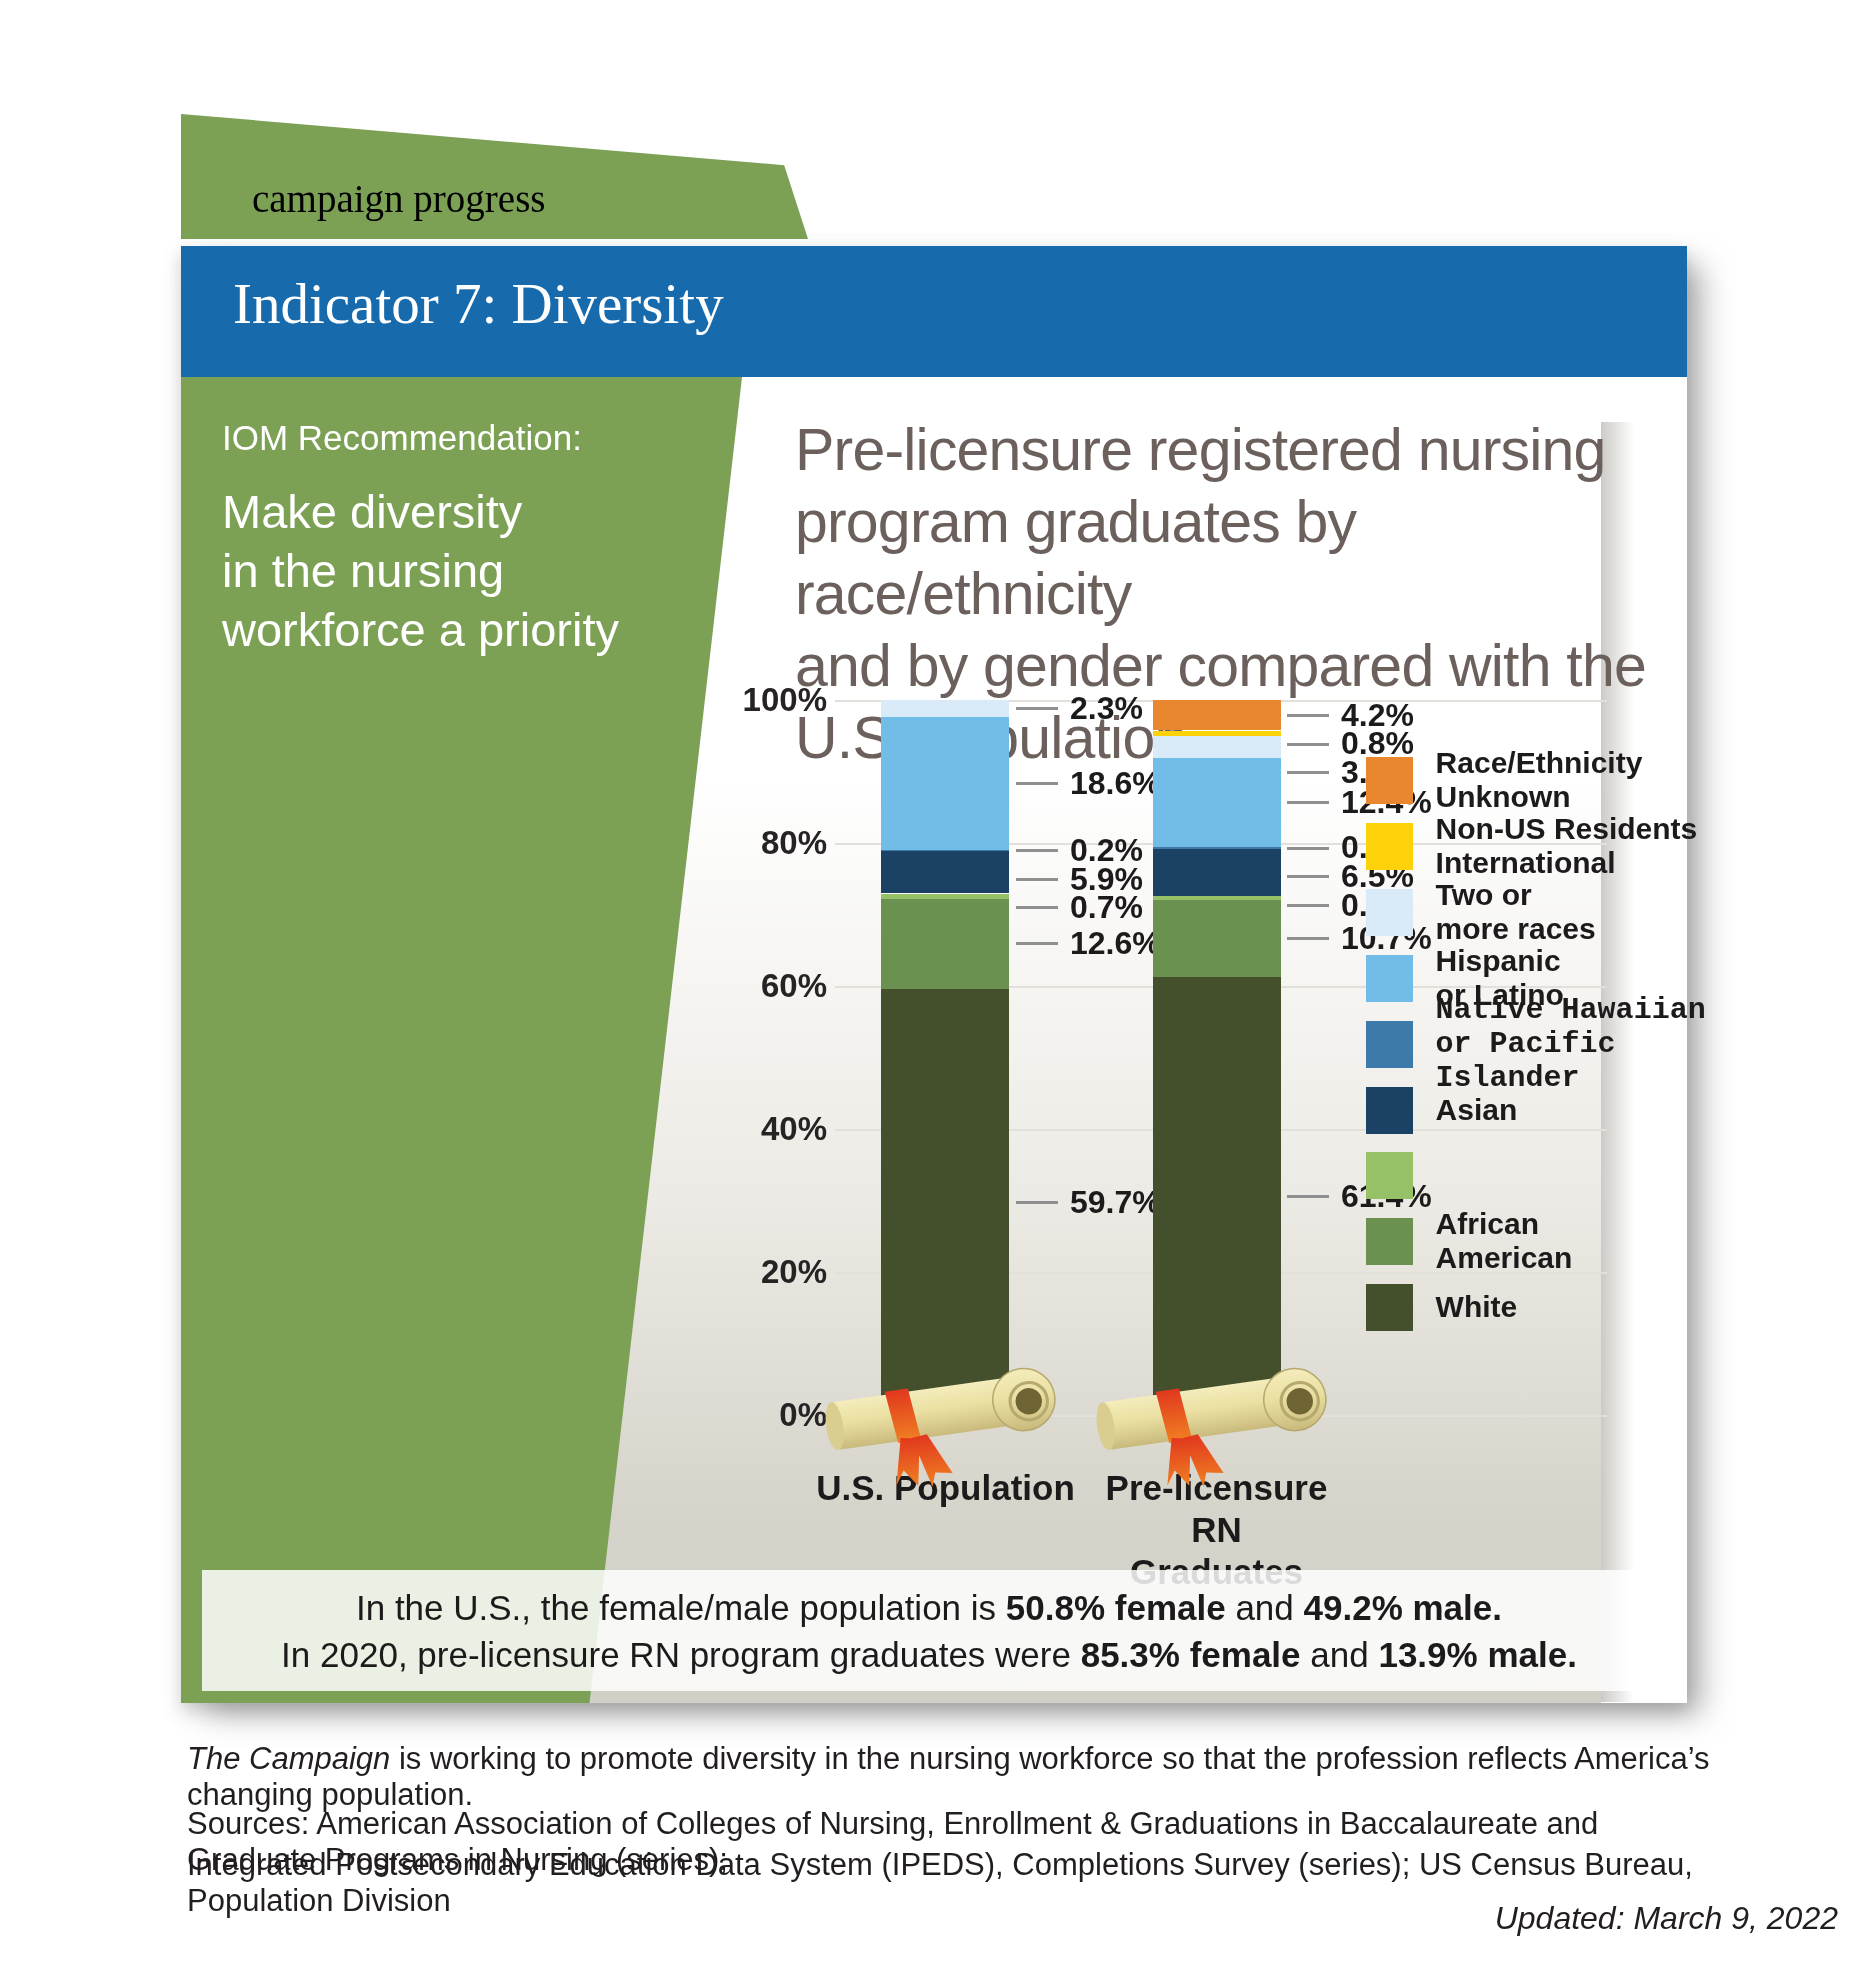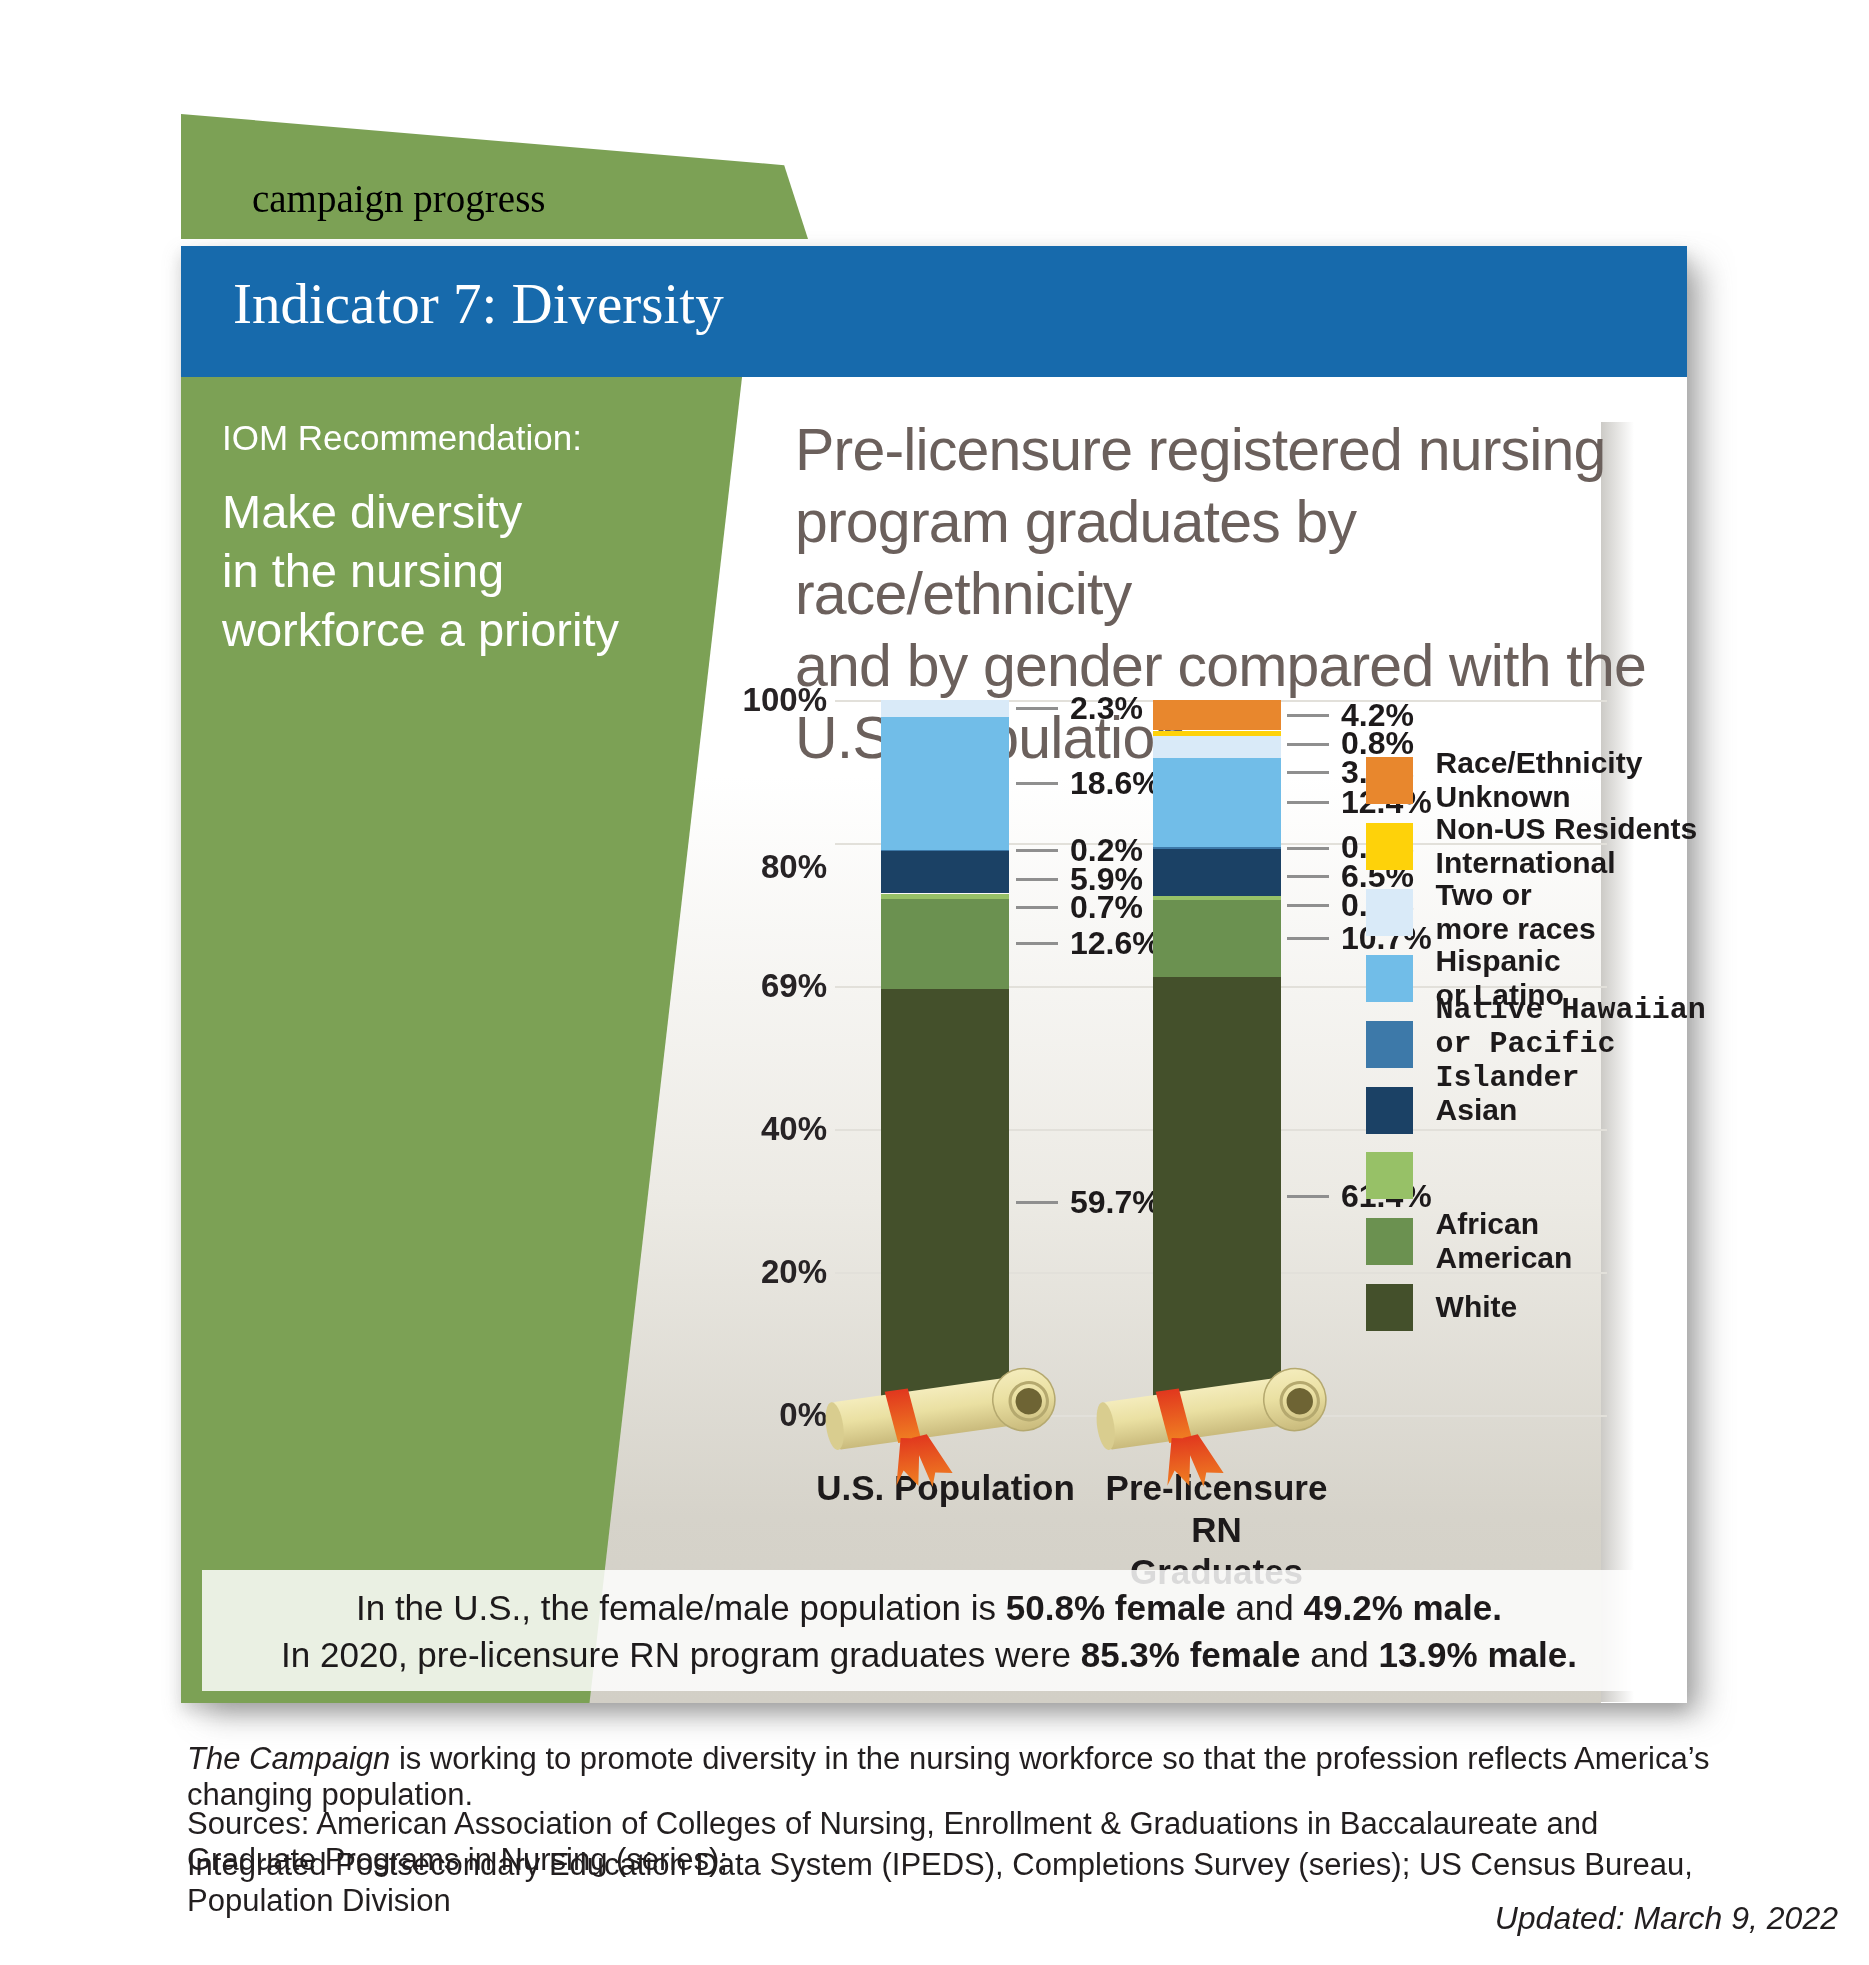--- a/index.html
+++ b/index.html
@@ -102,23 +102,23 @@
 
 <div class="abs" id="chart-title">Pre-licensure registered nursing
 program graduates by race/ethnicity
 and by gender compared with the
 U.S. population</div>
 
 <div class="abs" id="chart-area" style="left:10px;top:0;width:1869px;height:1965px;pointer-events:none;">
     <div class="gridline abs" style="left: 825px; top: 700px; width: 772px;"></div>
     <div class="ytick abs" style="left: 678px; top: 681px;">100%</div>
     <div class="gridline abs" style="left: 825px; top: 843px; width: 772px;"></div>
-    <div class="ytick abs" style="left: 678px; top: 824px; margin-top: 24px;">80%</div>
+    <div class="ytick abs" style="left: 678px; top: 824px;">80%</div>
     <div class="gridline abs" style="left: 825px; top: 986px; width: 772px;"></div>
-    <div class="ytick abs" style="left: 678px; top: 967px;">69%</div>
+    <div class="ytick abs" style="left: 678px; top: 967px;">60%</div>
     <div class="gridline abs" style="left: 825px; top: 1129px; width: 772px;"></div>
     <div class="ytick abs" style="left: 678px; top: 1110px;">40%</div>
     <div class="gridline abs" style="left: 825px; top: 1272px; width: 772px;"></div>
     <div class="ytick abs" style="left: 678px; top: 1253px;">20%</div>
     <div class="gridline abs" style="left: 825px; top: 1415px; width: 772px;"></div>
     <div class="ytick abs" style="left: 678px; top: 1396px;">0%</div>
     <div class="bar-seg abs" style="left: 871px; top: 700px; height: 16.5px; background: rgb(217, 234, 248);"></div>
     <div class="bar-seg abs" style="left: 871px; top: 717px; height: 133px; background: rgb(113, 189, 232);"></div>
     <div class="bar-seg abs" style="left: 871px; top: 850px; height: 1.4px; background: rgb(61, 121, 169);"></div>
     <div class="bar-seg abs" style="left: 871px; top: 851px; height: 42px; background: rgb(27, 65, 101);"></div>

